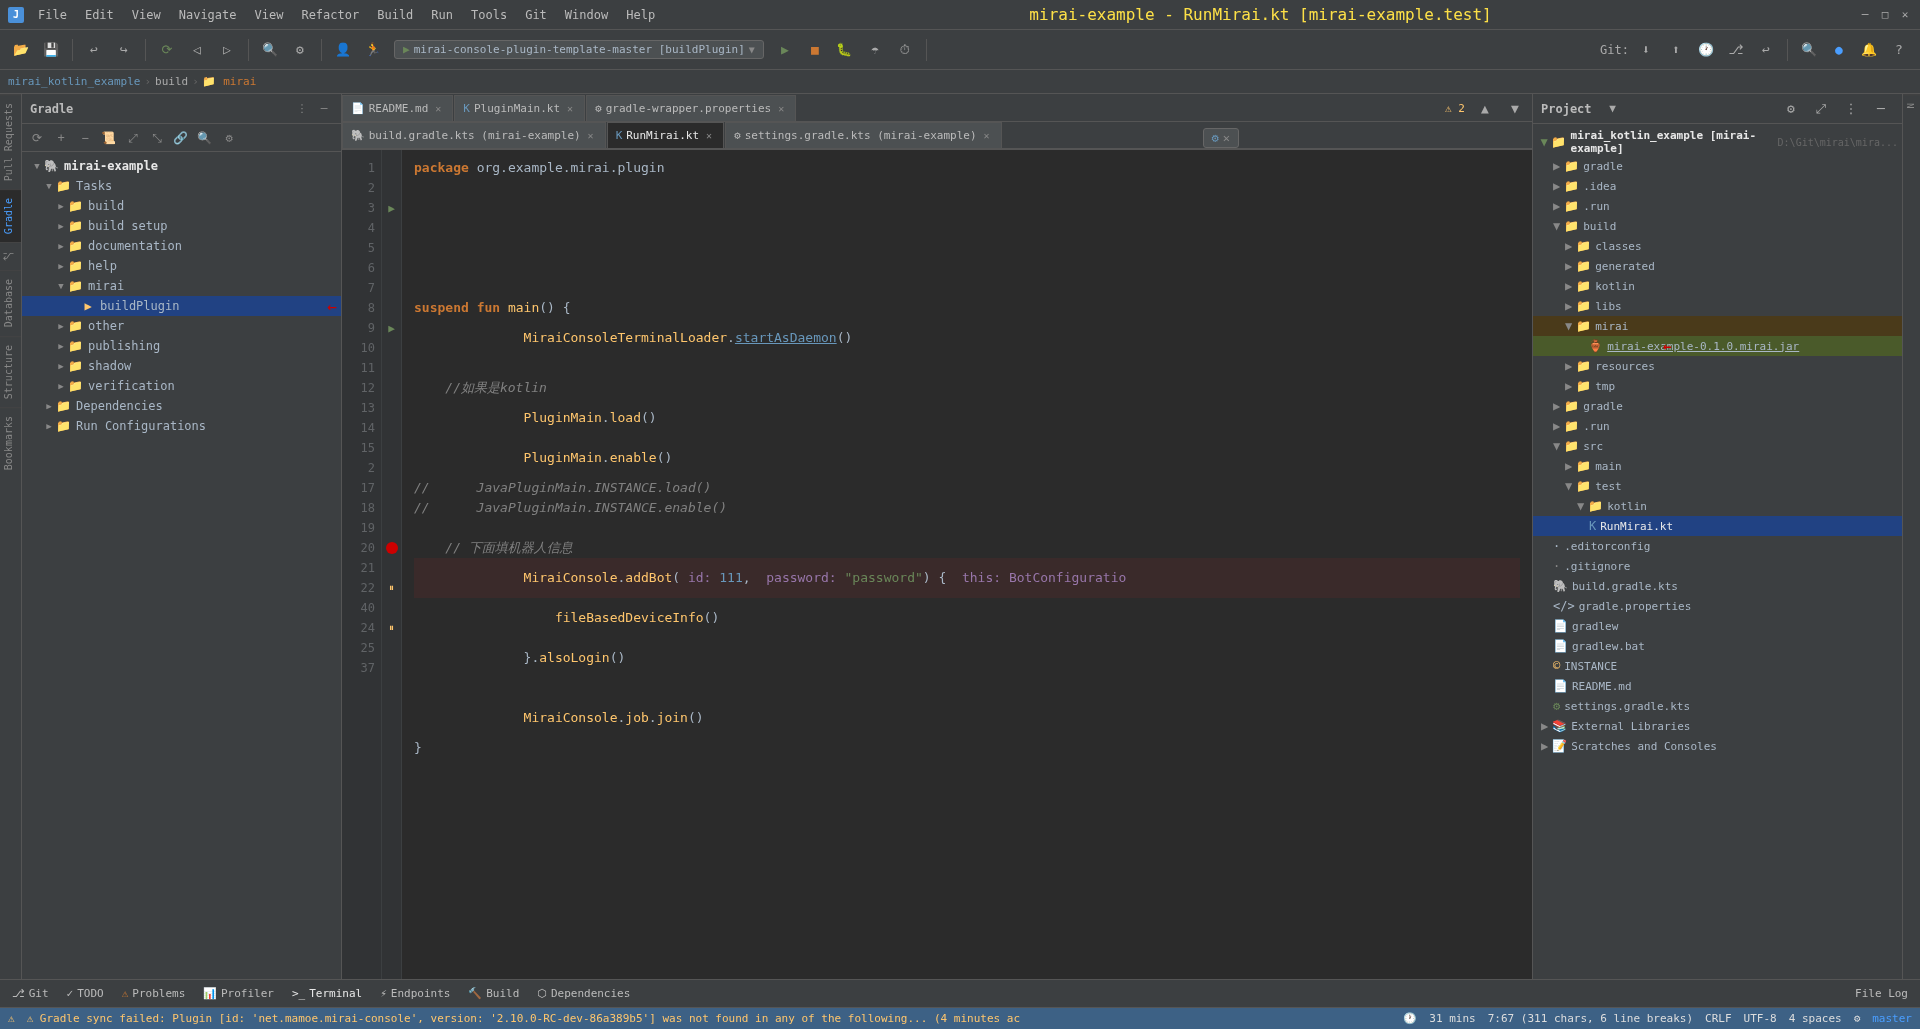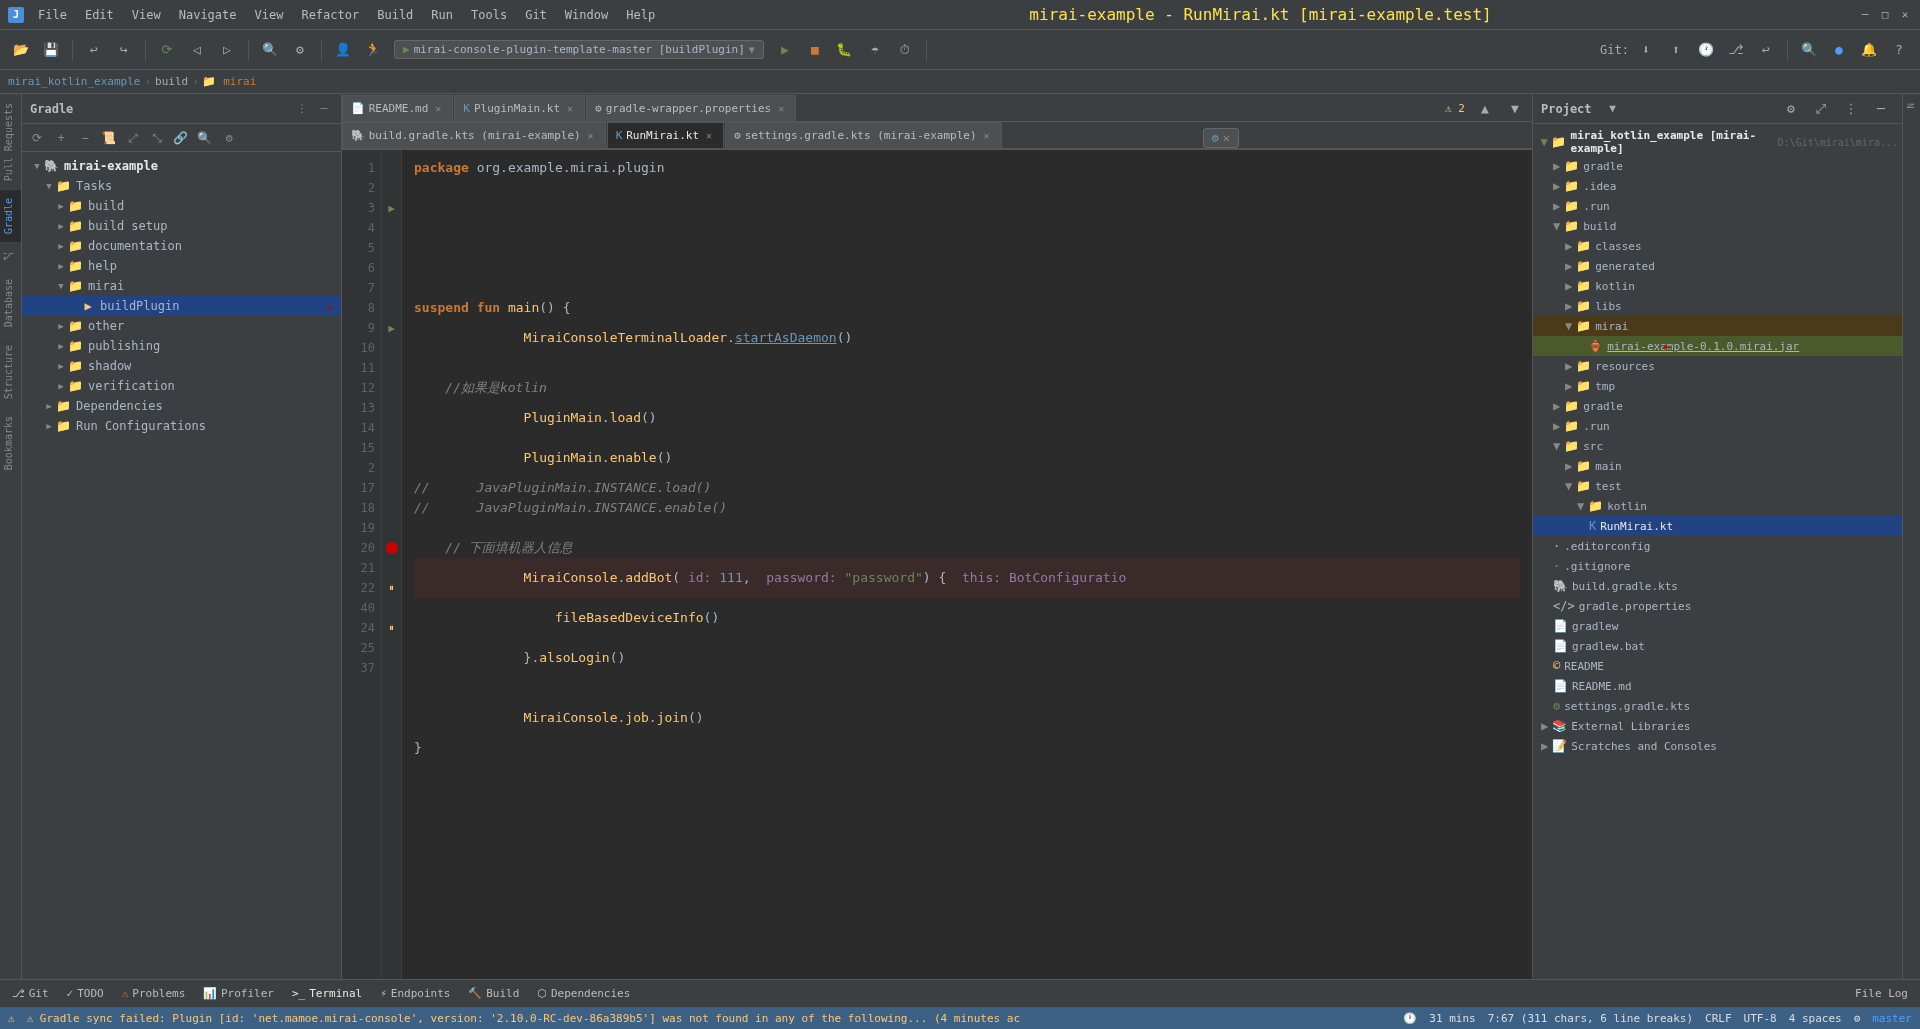--- a/index.html
+++ b/index.html
@@ -1055,21 +1055,21 @@
 
       <div class="file-item">
         <div style="width:16px"></div>
         <span style="font-size:12px; margin-right:4px;">📄</span>
         <span style="font-size:11px;">gradlew.bat</span>
       </div>
 
       <div class="file-item">
         <div style="width:16px"></div>
         <span style="font-size:12px; margin-right:4px; color:#ffc66d">©</span>
-        <span style="font-size:11px;">README</span>
+        <span style="font-size:11px;">INSTANCE</span>
       </div>
 
       <div class="file-item">
         <div style="width:16px"></div>
         <span style="font-size:12px; margin-right:4px;">📄</span>
         <span style="font-size:11px;">README.md</span>
       </div>
 
       <div class="file-item">
         <div style="width:16px"></div>

